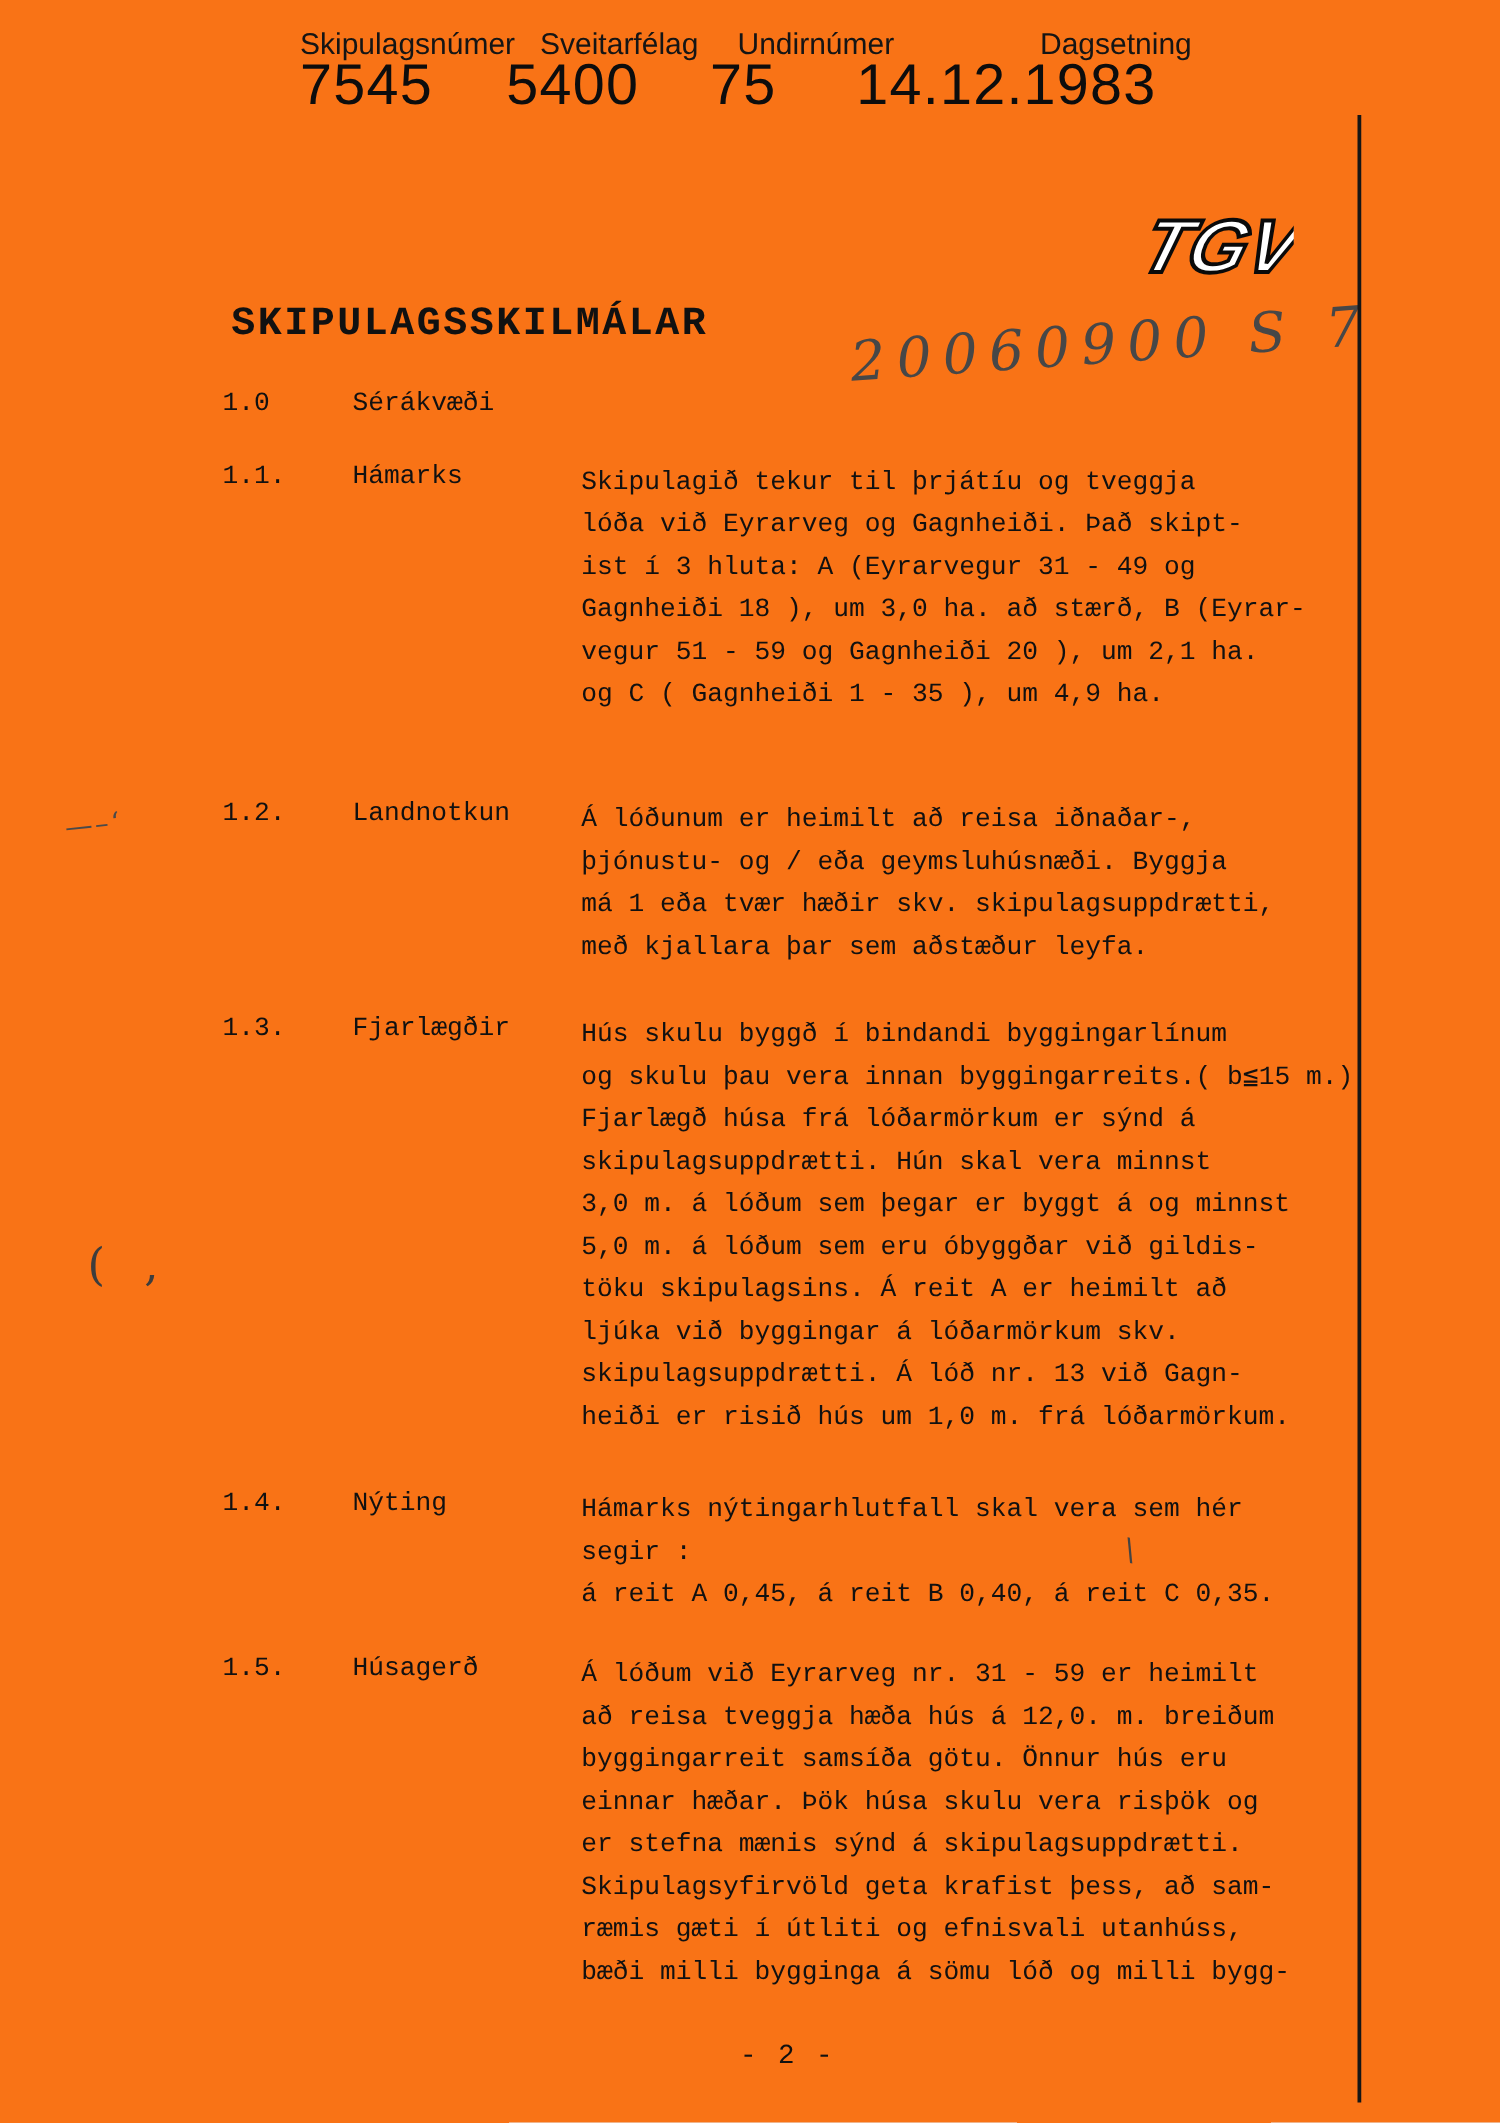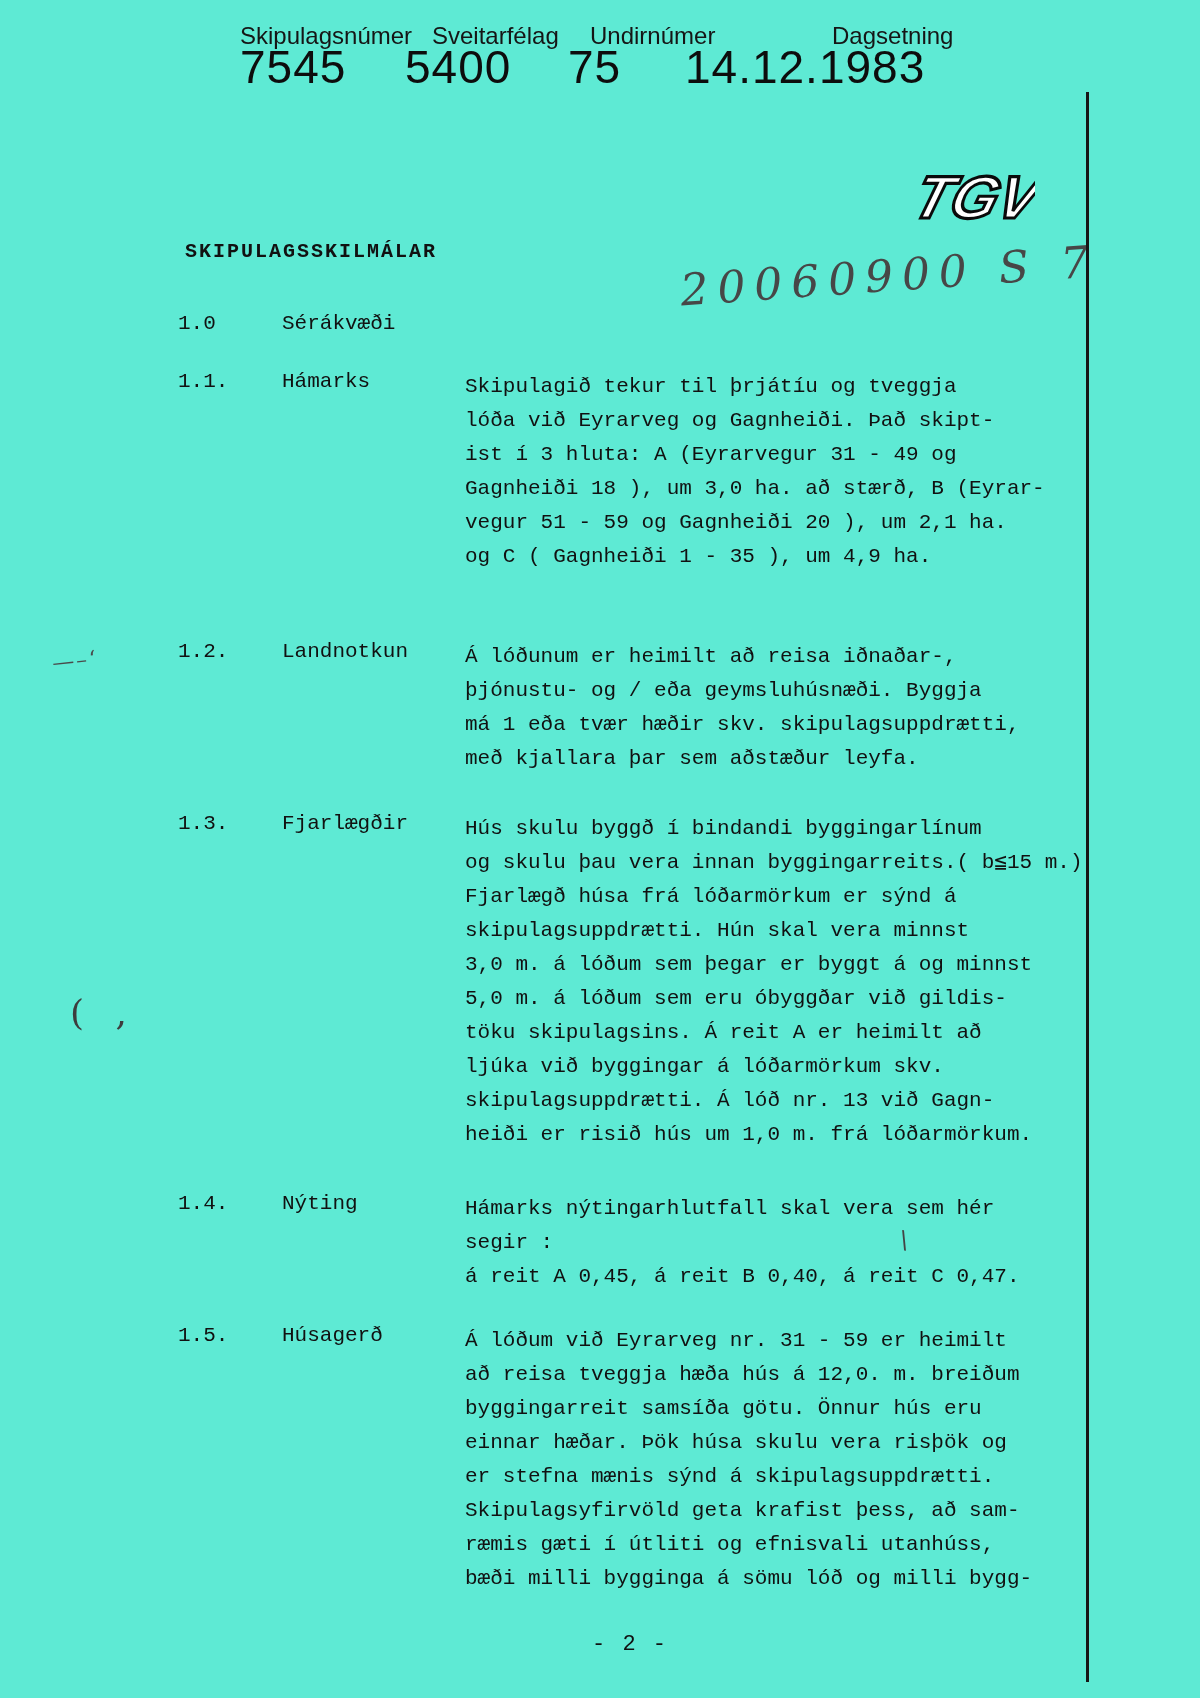--- a/index.html
+++ b/index.html
@@ -1,20 +1,20 @@
 <!DOCTYPE html>
 <html><head>
 <meta charset="utf-8">
 <style>
   html,body{margin:0;padding:0;background:#e8e8e8;}
   .page{
     position:relative;
     width:1200px;height:1698px;
     margin:0 auto;
-    background:#5eead4;
+    background:#f97316;
     overflow:hidden;
     font-family:"Liberation Mono","DejaVu Sans Mono",monospace;
     color:#111;
   }
   
   .edge-rule{
     position:absolute;left:1086px;top:92px;width:3px;height:1590px;
     background:#161616;
   }
   
@@ -31,21 +31,21 @@
   }
   .hv0{left:240px}.hv1{left:405px}.hv2{left:568px}.hv3{left:685px}
   
   .doc-title{
     position:absolute;left:185px;top:168px;
     font-size:28px;font-weight:bold;letter-spacing:3px;white-space:nowrap;
     border-bottom:3px solid #101010;padding:0 10px 6px 0;
   }
   .doc-label{
     position:absolute;left:185px;top:240px;
-    font-size:20px;font-weight:bold;letter-spacing:2px;white-space:nowrap;text-align:center;
+    font-size:32px;font-weight:bold;letter-spacing:2px;white-space:nowrap;text-align:center;
   }
   
   .logo{position:absolute;left:905px;top:158px;}
   
   .handwritten{
     position:absolute;left:680px;top:252px;width:360px;
     font-family:"DejaVu Serif",serif;font-style:italic;
     font-size:44px;letter-spacing:9px;color:#474747;
     transform:rotate(-4deg);white-space:nowrap;
   }
@@ -146,21 +146,21 @@
 ljúka við byggingar á lóðarmörkum skv.
 skipulagsuppdrætti. Á lóð nr. 13 við Gagn-
 heiði er risið hús um 1,0 m. frá lóðarmörkum.</div>
   </div>
 
   <div class="section sec4">
     <span class="sec-num">1.4.</span>
     <span class="sec-label">Nýting</span>
     <div class="sec-body">Hámarks nýtingarhlutfall skal vera sem hér
 segir :
-á reit A 0,45, á reit B 0,40, á reit C 0,47.</div>
+á reit A 0,45, á reit B 0,40, á reit C 0,35.</div>
   </div>
 
   <div class="section sec5">
     <span class="sec-num">1.5.</span>
     <span class="sec-label">Húsagerð</span>
     <div class="sec-body">Á lóðum við Eyrarveg nr. 31 - 59 er heimilt
 að reisa tveggja hæða hús á 12,0. m. breiðum
 byggingarreit samsíða götu. Önnur hús eru
 einnar hæðar. Þök húsa skulu vera risþök og
 er stefna mænis sýnd á skipulagsuppdrætti.

